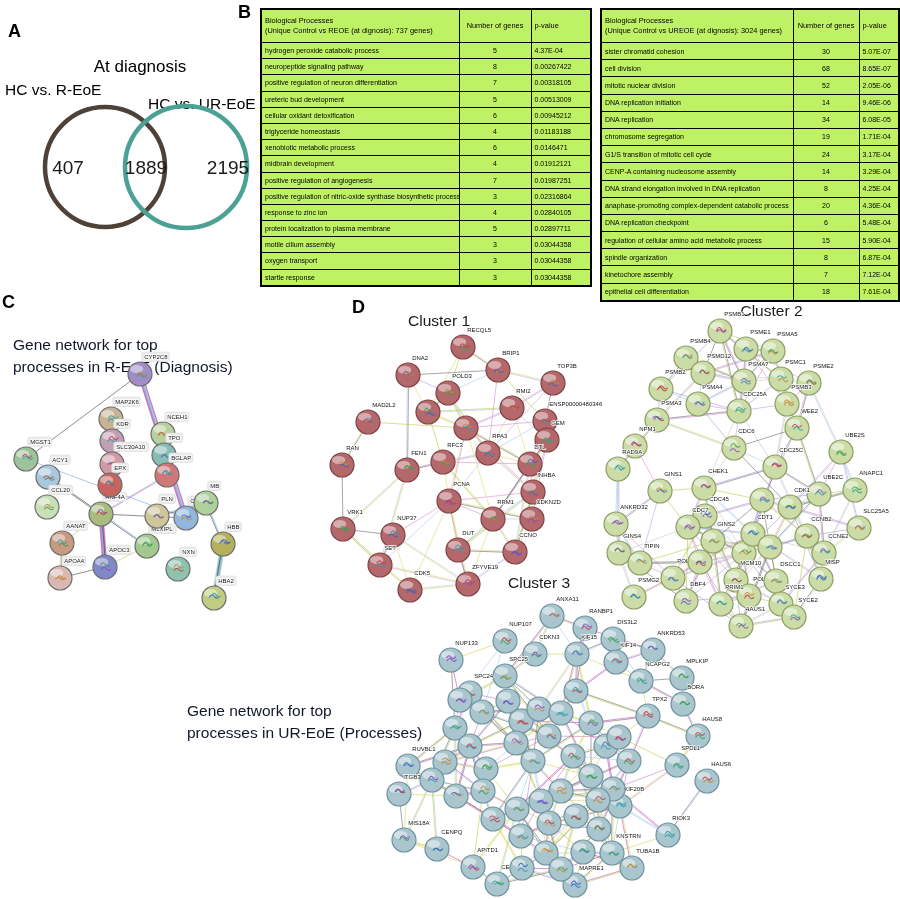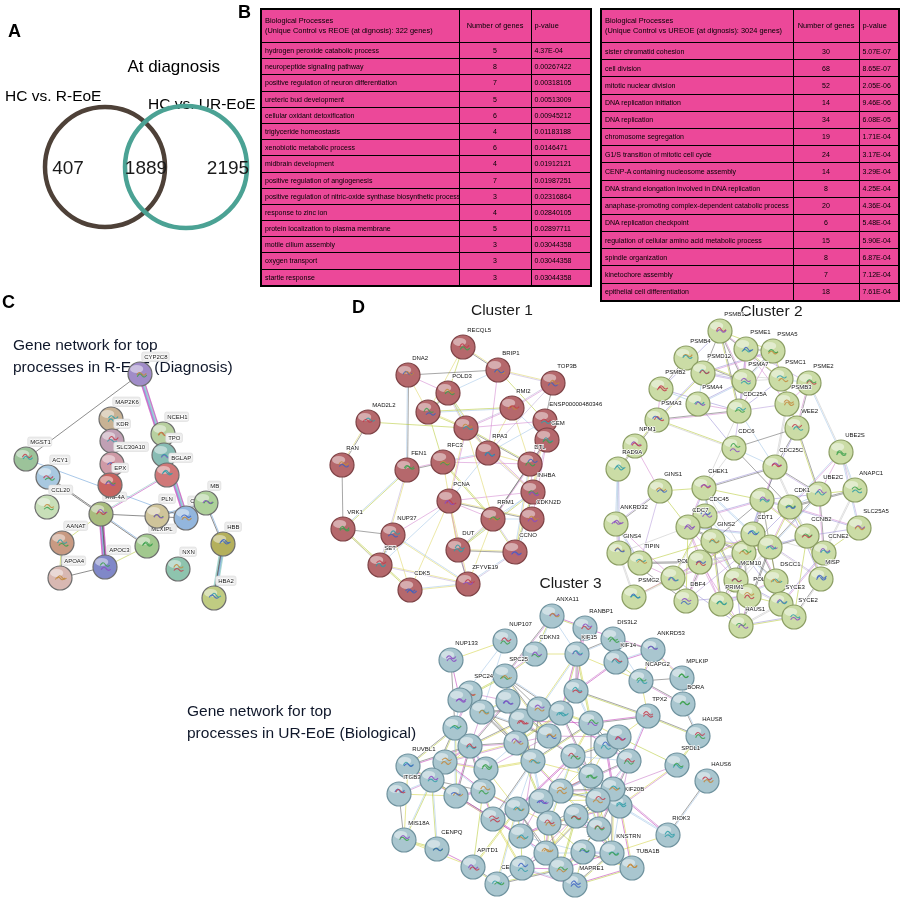--- a/index.html
+++ b/index.html
@@ -4,64 +4,64 @@
 <style>
   html,body{margin:0;padding:0;background:#fff}
   body{width:900px;height:899px;position:relative;overflow:hidden;
        font-family:"Liberation Sans",sans-serif;color:#000}
   .abs{position:absolute}
   .panel-letter{font-weight:bold;font-size:18px;line-height:1}
   .fig-title{font-size:15.5px;line-height:1.42;color:#0f172a}
   .venn-title{font-size:17px}
   .venn-sub{font-size:15.5px}
   .cluster-label{font-size:15.5px;color:#1a1a1a}
-  table{border-collapse:collapse;table-layout:fixed;border:2px solid #000;background:#ec4899}
+  table{border-collapse:collapse;table-layout:fixed;border:2px solid #000;background:#bef264}
   th,td{border:1.4px solid #000;padding:1px 3px;vertical-align:middle;
         font-weight:normal;text-align:left;overflow:hidden;font-size:7px;line-height:1.3}
   thead th{height:30px;font-size:7.4px}
   #tbl1 tbody td{height:13.2px}
   #tbl2 tbody td{height:14.2px}
   td.c0{white-space:nowrap}
   td.c1{text-align:center}
   #networks-svg{position:absolute;left:0;top:0;pointer-events:none}
   #venn-svg{position:absolute}
   #venn-svg text{font-size:19px;fill:#1a1a1a;text-anchor:middle}
   .gene-label{font-size:6px;fill:#141414;paint-order:stroke;stroke:#ffffff;stroke-width:1.4px;stroke-linejoin:round}
 </style>
 </head>
 <body>
 
 <div class="abs panel-letter" style="left:8px;top:22px">A</div>
 <div class="abs panel-letter" style="left:238px;top:3px">B</div>
 <div class="abs panel-letter" style="left:2px;top:293px">C</div>
 <div class="abs panel-letter" style="left:352px;top:298px">D</div>
 
-<div class="abs venn-title" style="left:60px;top:57px;width:160px;text-align:right">At diagnosis</div>
-<div class="abs venn-sub" style="left:5px;top:87px">HC vs. R-EoE</div>
+<div class="abs venn-title" style="left:60px;top:57px;width:160px;text-align:center">At diagnosis</div>
+<div class="abs venn-sub" style="left:5px;top:81px">HC vs. R-EoE</div>
 <div class="abs venn-sub" style="left:148px;top:95px">HC vs. UR-EoE</div>
 
 <svg id="venn-svg" style="left:0;top:95px" width="270" height="150">
   <circle cx="105" cy="72" r="60" fill="none" stroke-width="4.5" stroke="#4e4138"></circle>
   <circle cx="186" cy="72" r="61" fill="none" stroke-width="4.5" stroke="#4ba294"></circle>
   <text x="68" y="79">407</text>
   <text x="146" y="79">1889</text>
   <text x="228" y="79">2195</text>
 </svg>
 
 <table id="tbl1" class="abs" style="left:260px;top:8px;width:330px">
   <colgroup>
       <col style="width:198px">
       <col style="width:72px">
       <col style="width:60px">
     </colgroup>
   <thead>
     <tr>
       <th>
         <div>Biological Processes</div>
-        <div>(Unique Control vs REOE (at dignosis): 322 genes)</div>
+        <div>(Unique Control vs REOE (at dignosis): 737 genes)</div>
       </th>
       <th style="text-align:center">Number of genes</th>
       <th>p-value</th>
     </tr>
   </thead>
   <tbody>
       <tr>
         <td class="c0">hydrogen peroxide catabolic process</td>
         <td class="c1">5</td>
         <td class="c2">4.37E-04</td>
@@ -232,27 +232,27 @@
         <td class="c2">7.61E-04</td>
       </tr>
     </tbody>
 </table>
 
 <div class="abs fig-title" style="left:13px;top:334px">
   <div>Gene network for top</div>
   <div>processes in R-EoE (Diagnosis)</div>
 </div>
 
-<div class="abs cluster-label" style="left:408px;top:301px;width:125px;text-align:right">Cluster 1</div>
+<div class="abs cluster-label" style="left:408px;top:312px;width:125px;text-align:left">Cluster 1</div>
 <div class="abs cluster-label" style="left:709px;top:302px;width:125px;text-align:center">Cluster 2</div>
-<div class="abs cluster-label" style="left:508px;top:574px;width:125px;text-align:center">Cluster 3</div>
+<div class="abs cluster-label" style="left:508px;top:574px;width:125px;">Cluster 3</div>
 
 <div class="abs fig-title" style="left:187px;top:700px">
   <div>Gene network for top</div>
-  <div>processes in UR-EoE (Biological)</div>
+  <div>processes in UR-EoE (Processes)</div>
 </div>
 
 <svg id="networks-svg" width="900" height="899">
     <g>
       <line x1="26" y1="459" x2="140" y2="374" stroke="#3b3b3b" stroke-width="0.8" opacity="0.72"></line>
       <line x1="26" y1="459" x2="186" y2="518" stroke="#6aa0d8" stroke-width="0.8" opacity="0.72"></line>
       <line x1="141.64319643416948" y1="373.47509002797364" x2="187.64319643416948" y2="517.4750900279737" stroke="#c040b8" stroke-width="1.5" opacity="0.72"></line>
       <line x1="140.54773214472317" y1="373.82503000932456" x2="186.54773214472317" y2="517.8250300093246" stroke="#88c8c0" stroke-width="1.5" opacity="0.72"></line>
       <line x1="139.45226785527683" y1="374.17496999067544" x2="185.45226785527683" y2="518.1749699906754" stroke="#6aa0d8" stroke-width="1.5" opacity="0.72"></line>
       <line x1="138.35680356583052" y1="374.52490997202636" x2="184.35680356583052" y2="518.5249099720263" stroke="#c040b8" stroke-width="1.5" opacity="0.72"></line>

